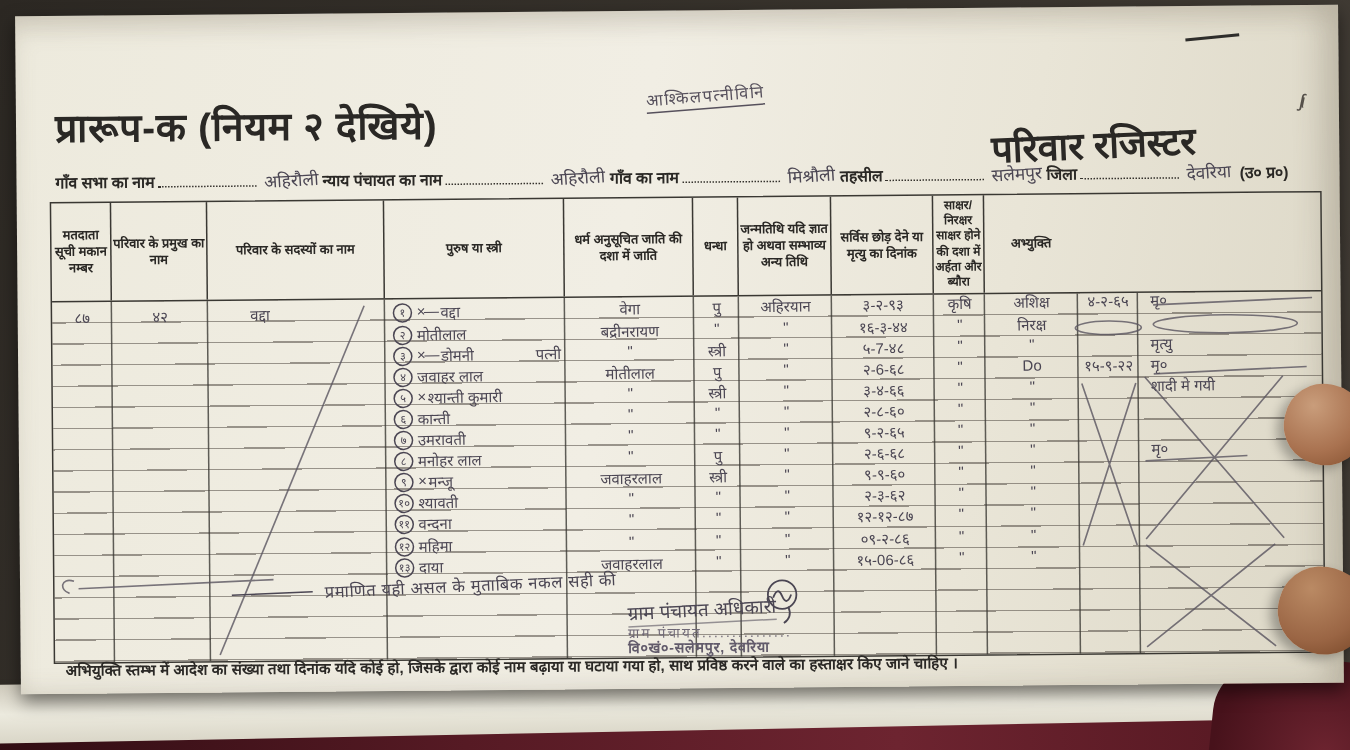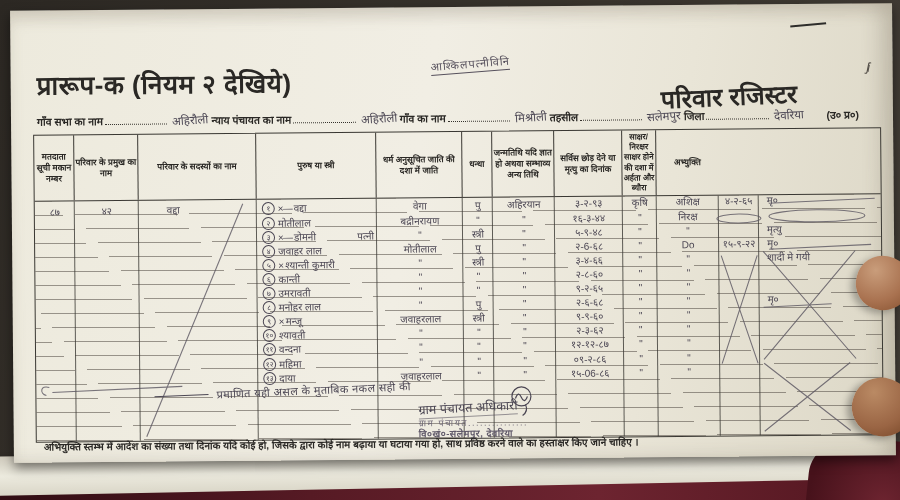--- a/index.html
+++ b/index.html
@@ -38,21 +38,21 @@
   .edge-squiggle{position:absolute;left:856px;top:56px;color:#55504a;font-size:13px;transform:rotate(12deg);letter-spacing:-2px;}
   .scribble{position:absolute;left:420px;top:49px;font-size:11px;color:#56505c;
             transform:rotate(-4deg);border-bottom:1.2px solid #56505c;padding-bottom:1px;letter-spacing:1px;}
   .form-code{position:absolute;left:26px;top:56px;font-size:26px;font-weight:bold;letter-spacing:.5px;}
   .register-title{position:absolute;left:650px;top:74px;font-size:25px;font-weight:bold;transform:rotate(-2deg);white-space:nowrap;}
   .field-line{position:absolute;left:26px;right:34px;top:103px;display:flex;align-items:flex-end;
               font-size:10.5px;font-weight:bold;white-space:nowrap;}
   .flabel{flex:none;}
   .dots{flex:1 1 26px;min-width:16px;border-bottom:1.6px dotted #35322d;margin:0 2px 3px;}
   .fval{flex:none;font-size:11.5px;font-weight:normal;transform:rotate(-3deg);margin:0 3px;}
-  .state{flex:none;margin-left:20px;}
+  .state{flex:none;margin-left:3px;}
 
   
   .ftable{position:absolute;left:22px;top:124px;width:846px;border:1.6px solid #3a3833;
           --cols:40px 64px 118px 120px 86px 30px 62px 68px 34px 62px 40px minmax(0,1fr);}
   .thead-row{display:grid;grid-template-columns:var(--cols);min-height:58px;border-bottom:1.4px solid #3a3833;}
   .th{border-right:1px solid #3a3833;display:flex;align-items:center;justify-content:center;
       text-align:center;font-size:8.6px;font-weight:bold;line-height:1.28;padding:2px 1px;color:#2a2825;}
   .th:last-child{border-right:none;}
   .th:nth-child(11){font-size:7.6px;}
   .th:nth-child(9){font-size:8px;}
@@ -233,21 +233,21 @@
             <div class="cell c4">
               <span class="hand">"</span>
             </div>
             <div class="cell c5">
               <span class="hand">स्त्री</span>
             </div>
             <div class="cell c6">
               <span class="hand">"</span>
             </div>
             <div class="cell c7">
-              <span class="hand">५-९-४८</span>
+              <span class="hand">५-7-४८</span>
             </div>
             <div class="cell c8">
               <span class="hand">"</span>
             </div>
             <div class="cell c9">
               <span class="hand">"</span>
             </div>
             <div class="cell c10"></div>
             <div class="cell c11">
               <span class="hand">मृत्यु</span>

